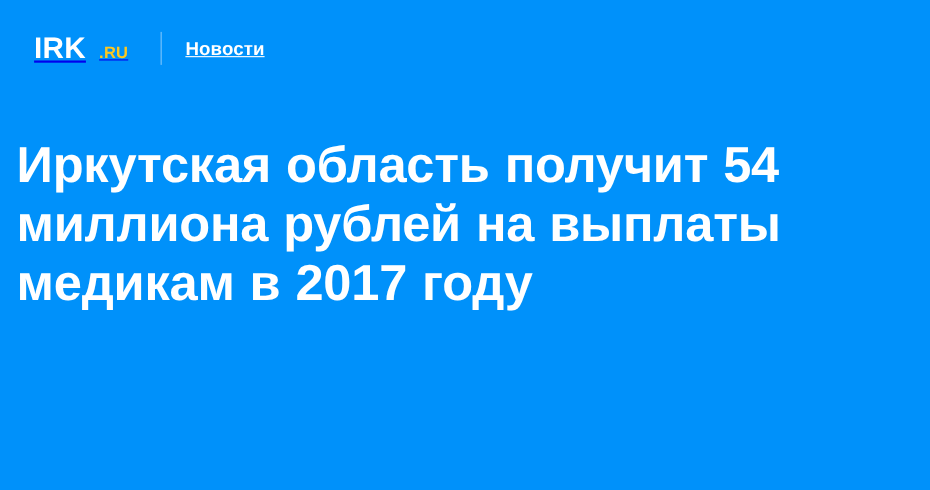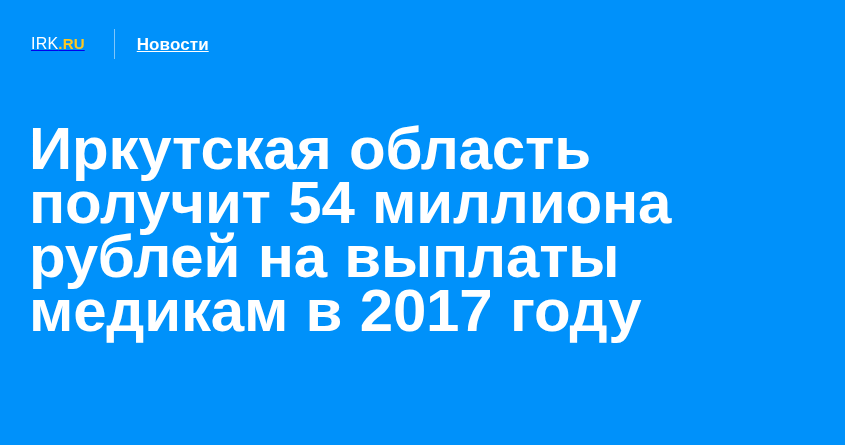--- a/index.html
+++ b/index.html
@@ -36,32 +36,32 @@
   }
 
   .brand {
     display: flex;
     align-items: baseline;
     line-height: 1;
     user-select: none;
   }
 
   .brand-main {
-    font-size: 16px;
-    font-weight: normal;
+    font-size: 27px;
+    font-weight: bold;
     color: #ffffff;
     letter-spacing: 0.2px;
   }
 
   .brand-suffix {
     font-size: 15px;
     font-weight: bold;
     color: #ffc81e;
     letter-spacing: 0.2px;
-    margin-left: 0px;
+    margin-left: 12px;
   }
 
   .divider {
     width: 1px;
     height: 30px;
     background: #7fc6fb;
     margin-left: 29px;
     margin-right: 0;
     align-self: center;
   }
@@ -71,26 +71,26 @@
     font-size: 17px;
     font-weight: bold;
     color: #ffffff;
     line-height: 1;
     letter-spacing: 0.1px;
   }
 
   
   .headline {
     position: absolute;
-    left: 29px;
+    left: 15px;
     top: 122px;
     width: 700px;
     margin: 0;
     padding: 0;
-    font-size: 60px;
+    font-size: 46px;
     font-weight: bold;
     line-height: 54px;
     color: #ffffff;
     letter-spacing: -0.2px;
     word-spacing: 1px;
   }
 </style>
 </head>
 <body>
 

